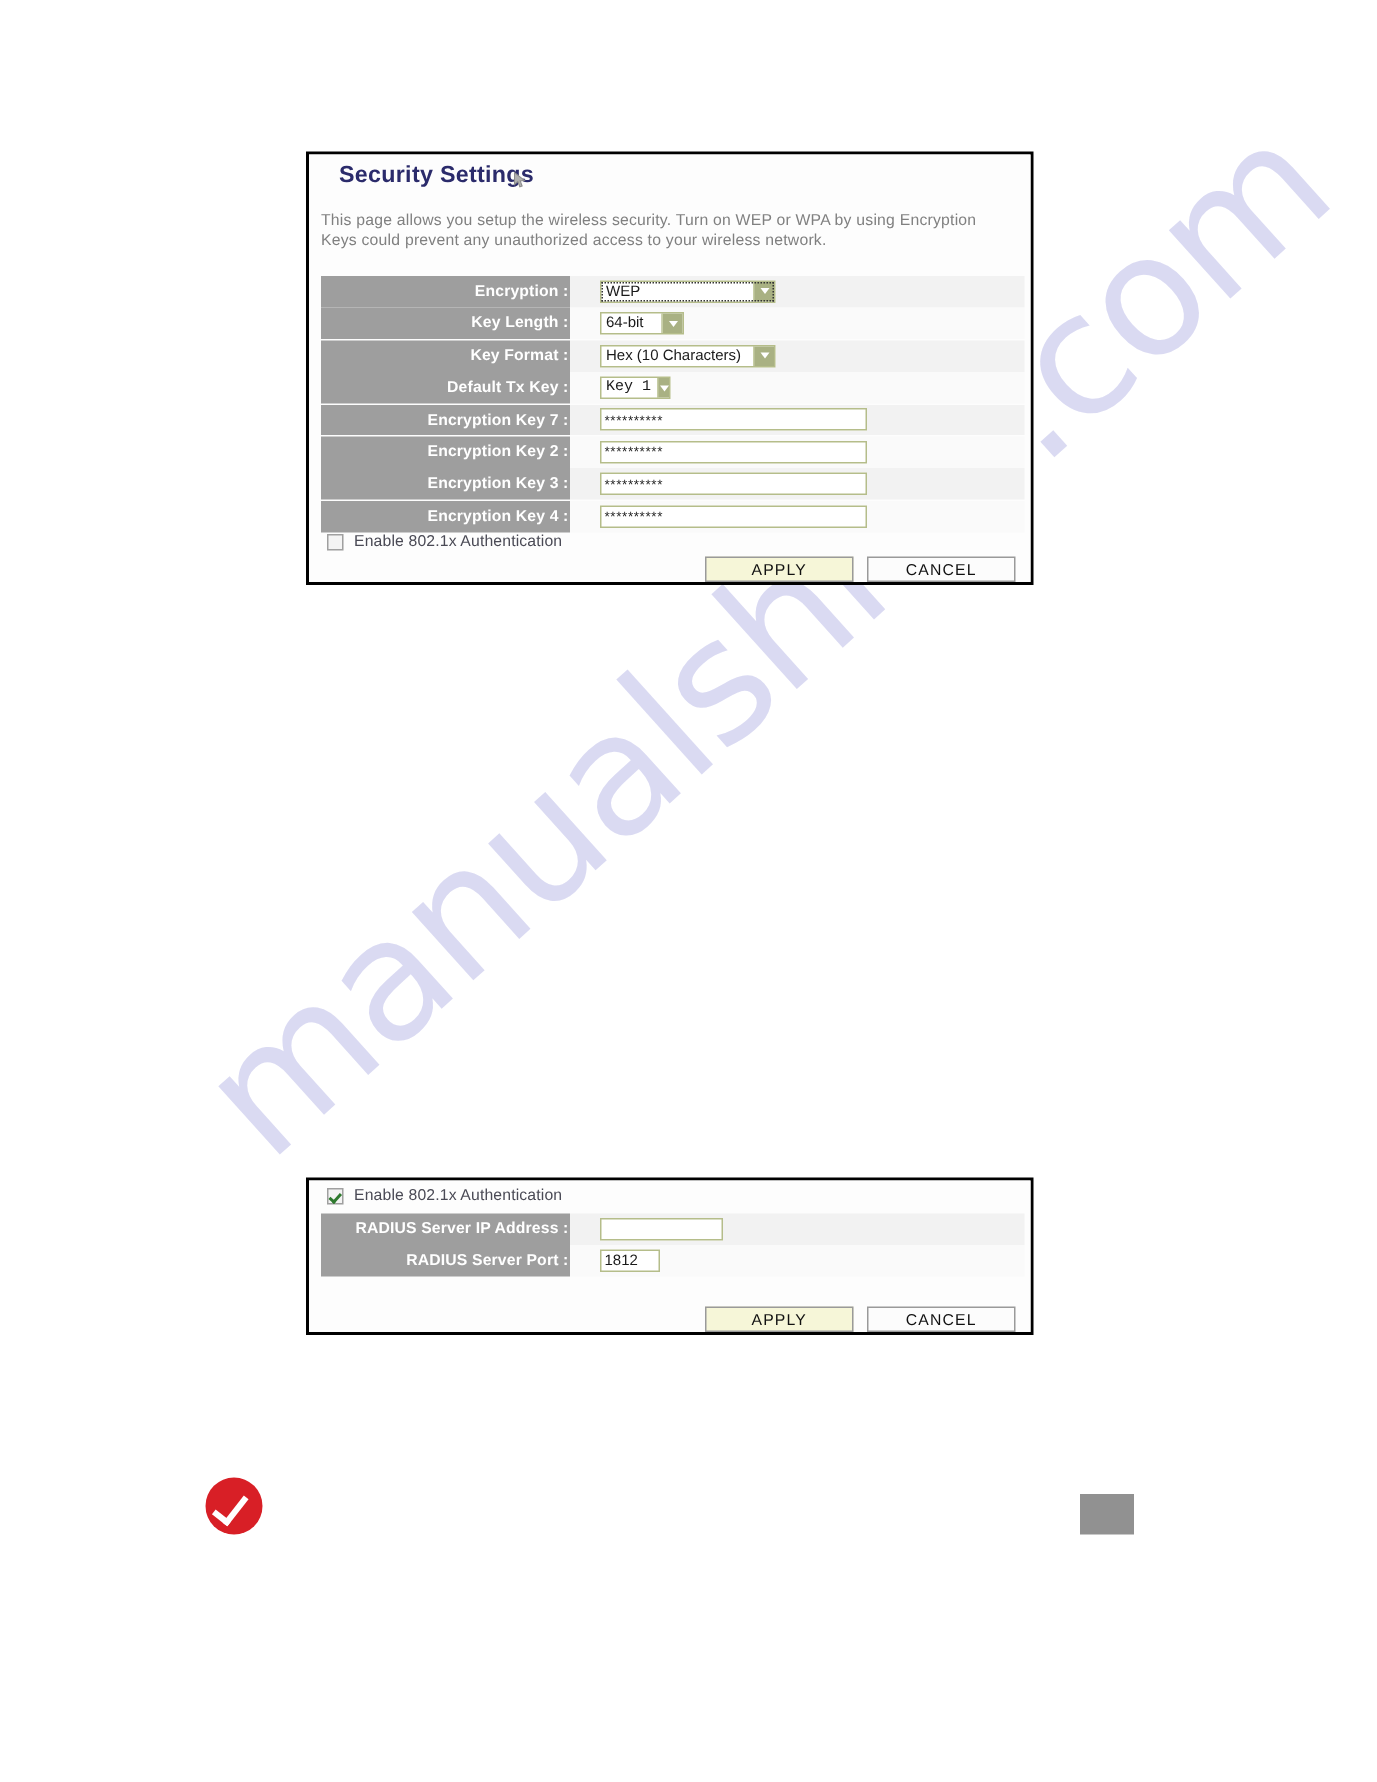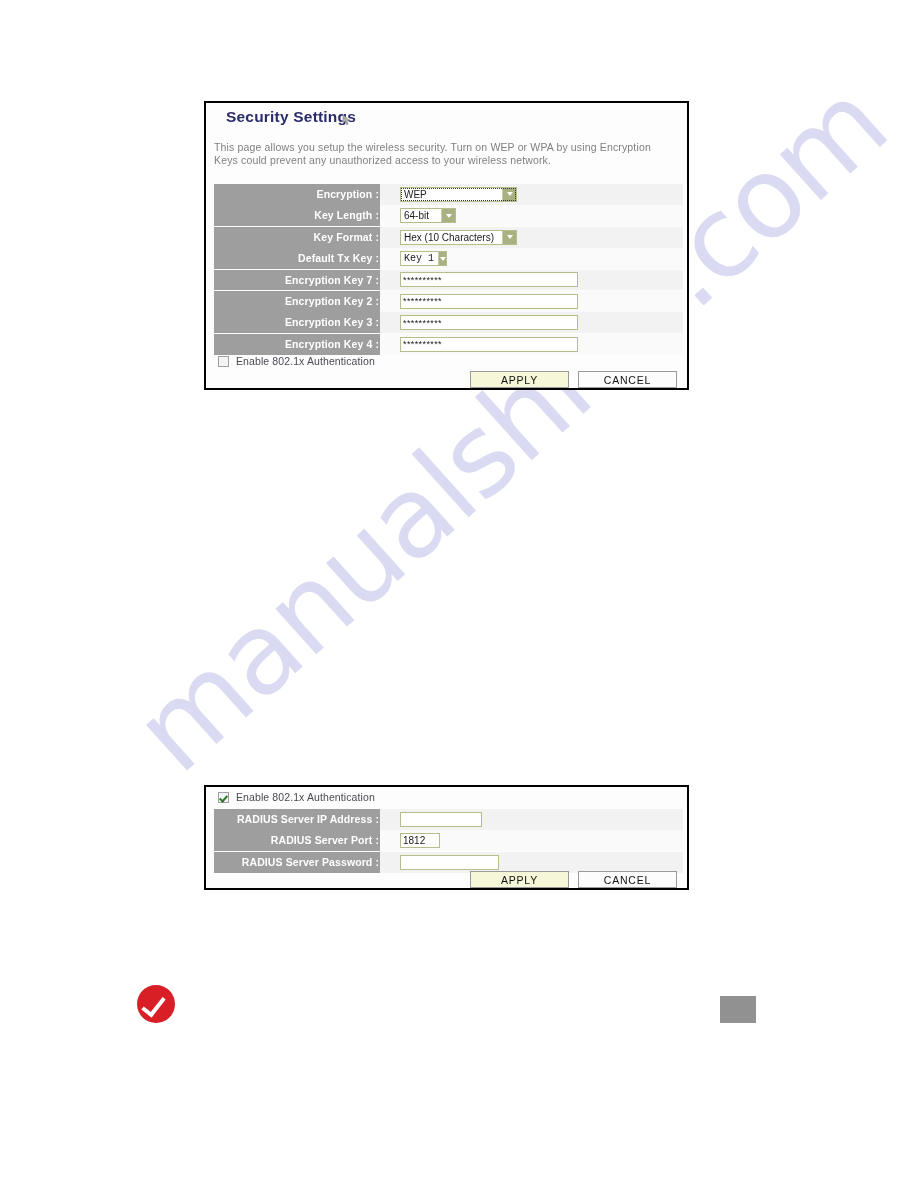--- a/index.html
+++ b/index.html
@@ -470,27 +470,20 @@
       </div>
 
       <div class="form-row">
         <div class="row-bg-right alt"></div>
         <div class="row-label">RADIUS Server Port :</div>
         <div class="row-field">
           <input class="txt port" type="text" value="1812" style="">
         </div>
       </div>
 
-      <div class="form-row">
-        <div class="row-bg-right"></div>
-        <div class="row-label">RADIUS Server Password :</div>
-        <div class="row-field">
-          <input class="txt pwd" type="text" value="" style="">
-        </div>
-      </div>
     </div>
 
     <div class="btn-bar" style="left:264px; top:84px;">
       <div class="btn apply">APPLY</div>
       <div class="btn cancel">CANCEL</div>
     </div>
 
   </div>
 </div>
 

